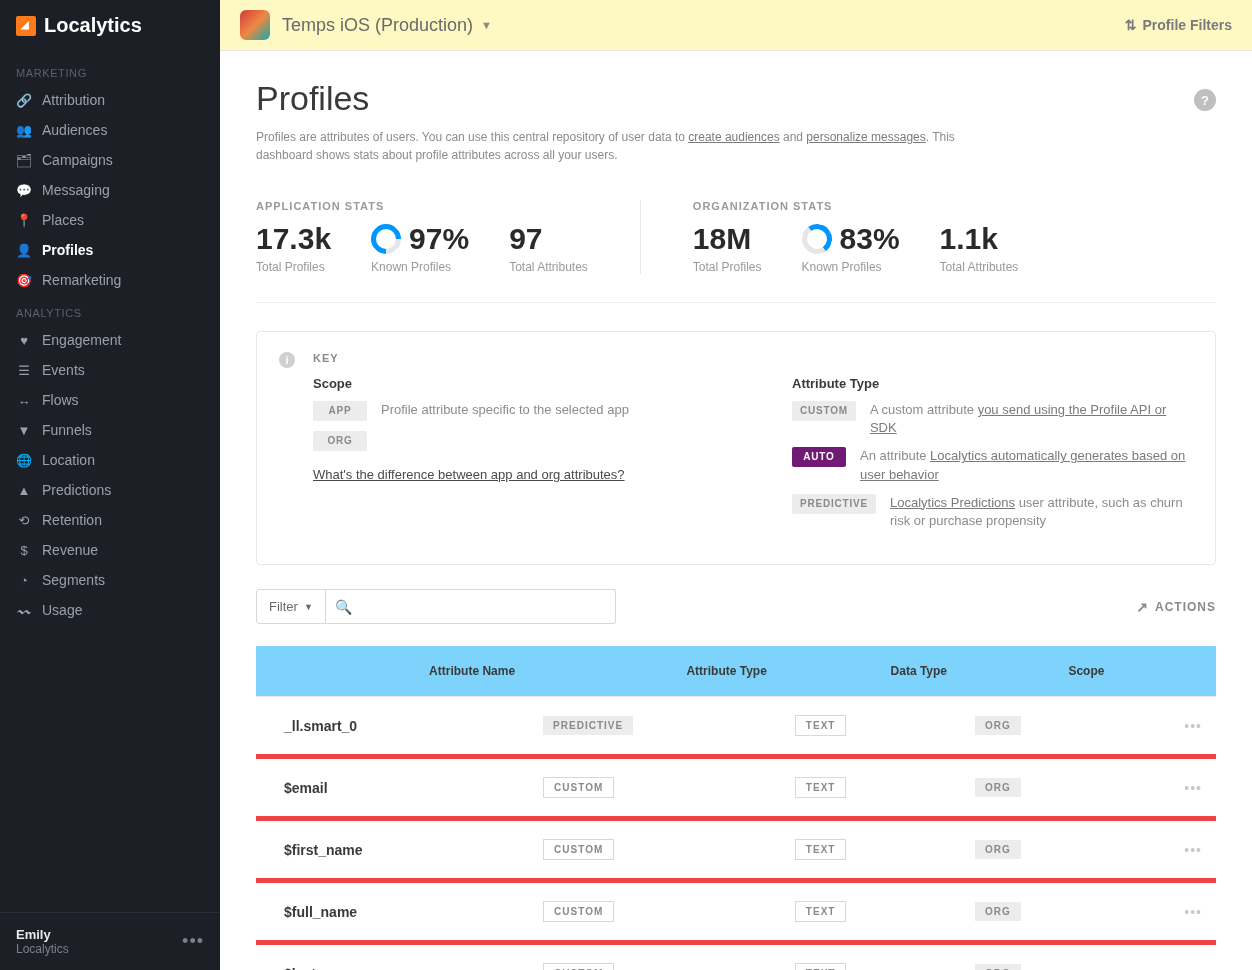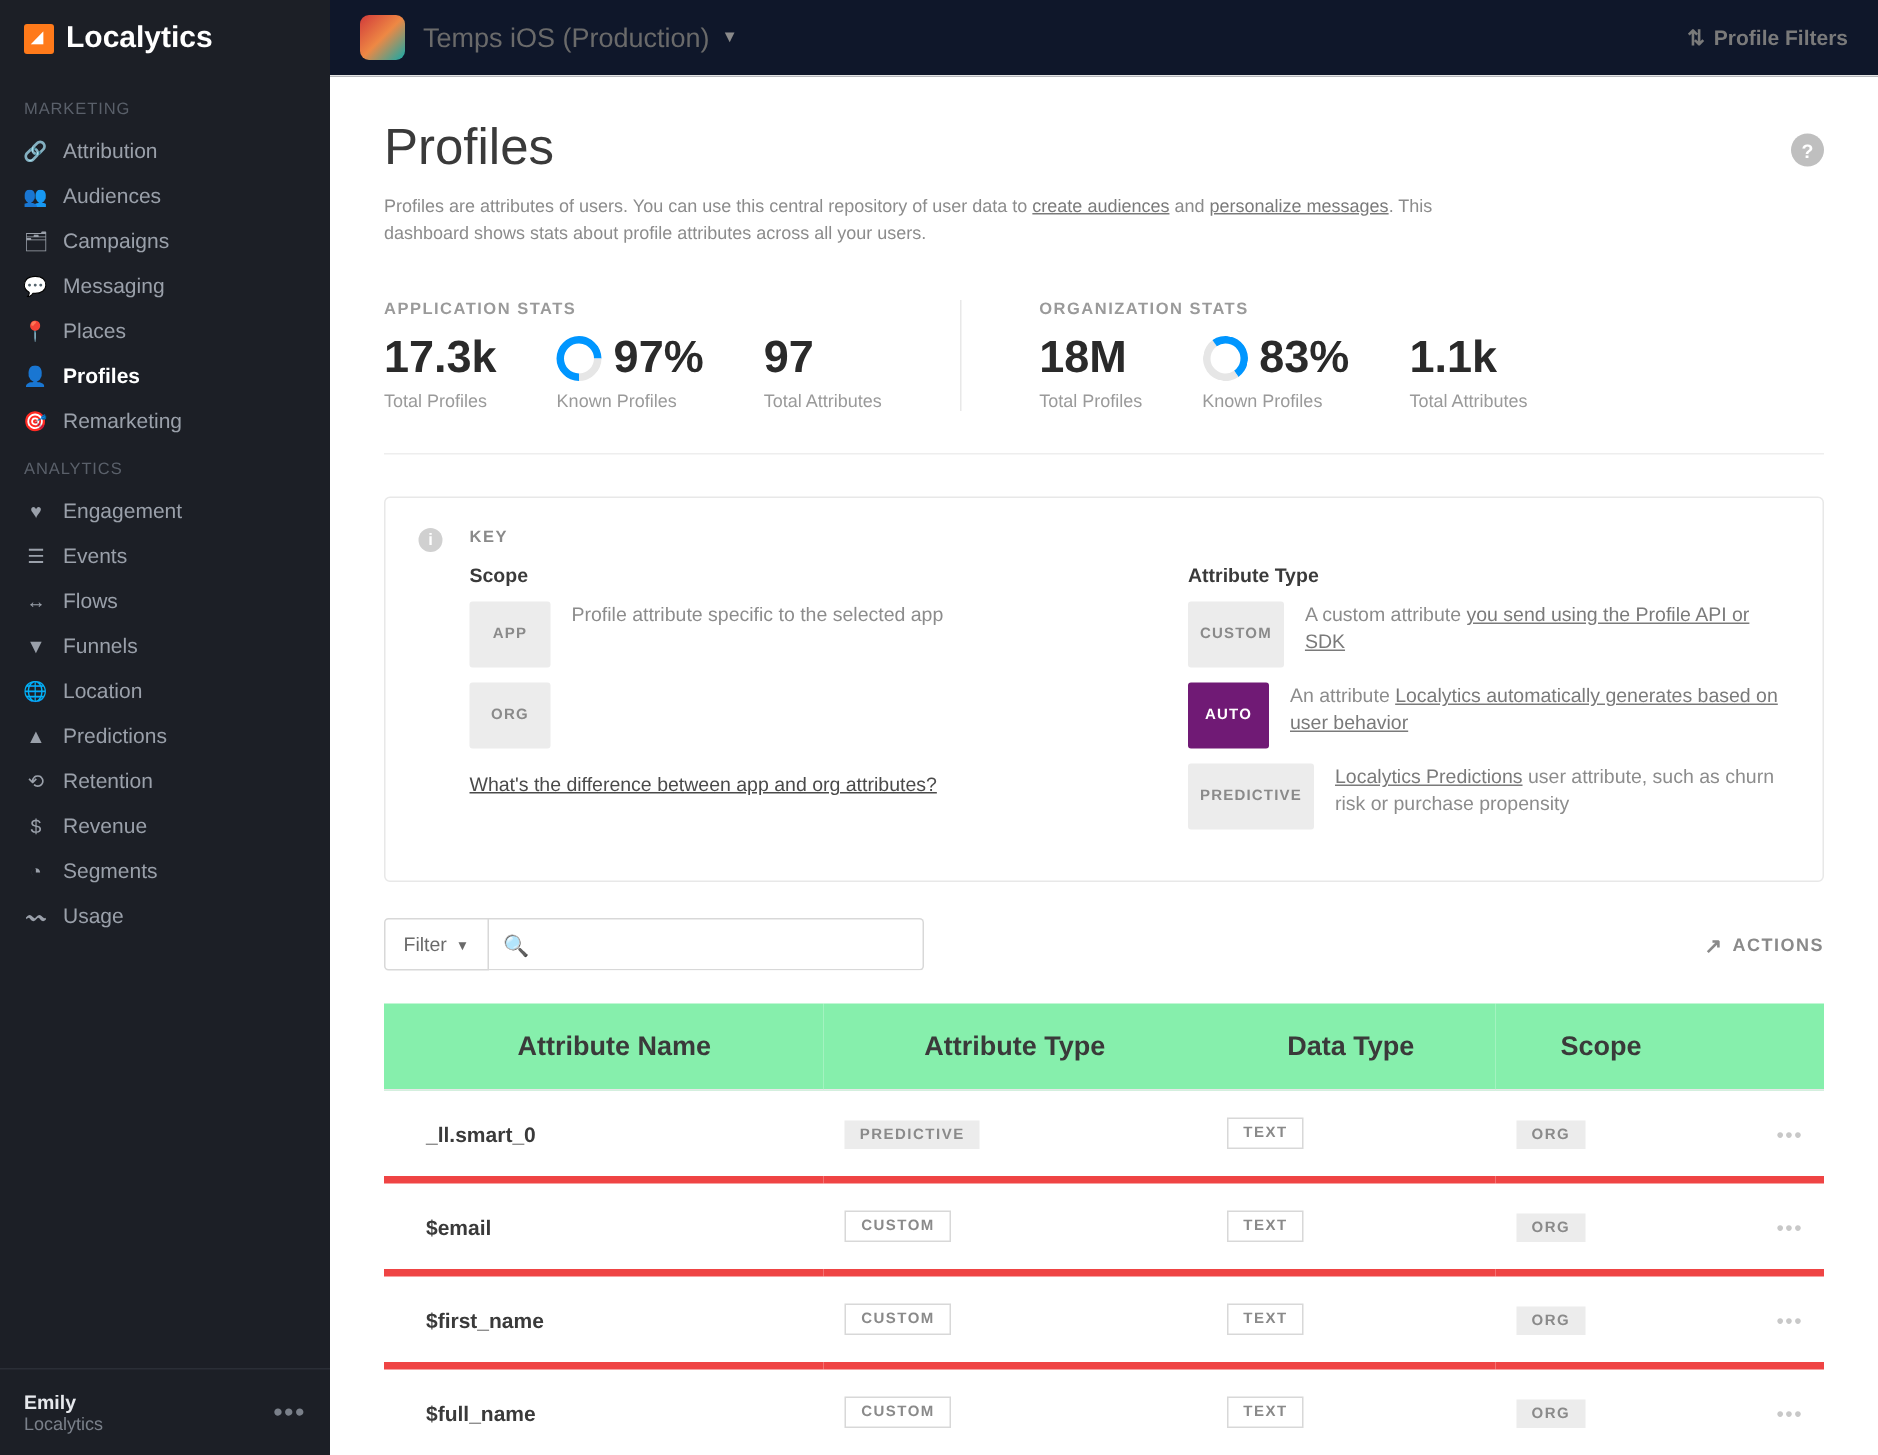--- a/index.html
+++ b/index.html
@@ -16,21 +16,21 @@
 .nav-item.active { color: #fff; font-weight: 600; }
 .nav-item .nav-icon { width: 16px; height: 16px; margin-right: 10px; display: inline-flex; align-items: center; justify-content: center; font-size: 13px; }
 .sidebar-spacer { flex: 1; }
 .user-footer { border-top: 1px solid #2a2e36; padding: 14px 16px; display: flex; align-items: center; justify-content: space-between; }
 .user-footer .u-name { color: #e6e8ec; font-weight: 600; font-size: 13px; }
 .user-footer .u-org { color: #7a808a; font-size: 12px; }
 .ellipsis { color: #7a808a; font-size: 18px; cursor: pointer; letter-spacing: 1px; }
 
 
 .main { flex: 1; display: flex; flex-direction: column; overflow-y: auto; }
-.topbar { background: #0f172a; border-bottom: 1px solid #e5e5e5; padding: 10px 20px; display: flex; align-items: center; justify-content: space-between; }
+.topbar { background: #fef9c3; border-bottom: 1px solid #e5e5e5; padding: 10px 20px; display: flex; align-items: center; justify-content: space-between; }
 .app-select { display: flex; align-items: center; cursor: pointer; }
 .app-icon { width: 30px; height: 30px; border-radius: 6px; background: linear-gradient(135deg, #d13a3a 0%, #e84 50%, #1aa 100%); margin-right: 12px; position: relative; }
 .app-name { color: #6a6a6a; font-size: 18px; margin-right: 8px; }
 .chevron-down { color: #8a8a8a; font-size: 11px; }
 .profile-filters { display: flex; align-items: center; color: #7a7a7a; font-weight: 600; cursor: pointer; }
 .profile-filters .pf-icon { margin-right: 6px; }
 
 .content { padding: 28px 36px 40px; }
 .page-title-row { display: flex; justify-content: space-between; align-items: flex-start; }
 .page-title { font-size: 34px; font-weight: 400; color: #3a3a3a; margin-bottom: 10px; }
@@ -50,37 +50,37 @@
 .stats-divider { width: 1px; background: #e8e8e8; margin: 0 36px; }
 
 .key-box { border: 1px solid #e8e8e8; border-radius: 4px; padding: 20px 24px 24px 56px; margin-top: 28px; position: relative; }
 .key-info-icon { position: absolute; left: 22px; top: 20px; width: 16px; height: 16px; border-radius: 50%; background: #d0d0d0; color: #fff; display: flex; align-items: center; justify-content: center; font-size: 11px; font-weight: 700; }
 .key-title { font-size: 11px; letter-spacing: 1px; color: #8a8a8a; font-weight: 700; margin-bottom: 12px; }
 .key-cols { display: flex; gap: 80px; }
 .key-col { flex: 1; }
 .key-subtitle { font-weight: 700; color: #3a3a3a; font-size: 13px; margin-bottom: 10px; }
 .key-row { display: flex; align-items: flex-start; margin-bottom: 10px; font-size: 13px; color: #8c8c8c; line-height: 1.4; }
 .key-row a { color: #7a7a7a; text-decoration: underline; }
-.badge { display: inline-block; padding: 15px 8px; border-radius: 2px; font-size: 10px; letter-spacing: 0.8px; font-weight: 600; margin-right: 14px; min-width: 54px; text-align: center; flex-shrink: 0; }
+.badge { display: inline-block; padding: 3px 8px; border-radius: 2px; font-size: 10px; letter-spacing: 0.8px; font-weight: 600; margin-right: 14px; min-width: 54px; text-align: center; flex-shrink: 0; }
 .badge-gray { background: #ececec; color: #8a8a8a; }
 .badge-blue { background: #701a75; color: #fff; }
 .key-link { color: #4a4a4a; font-size: 13px; text-decoration: underline; display: inline-block; margin-top: 6px; cursor: pointer; }
 
 .filter-row { display: flex; align-items: center; justify-content: space-between; margin-top: 24px; }
 .filter-group { display: flex; }
 .filter-btn { border: 1px solid #d8d8d8; padding: 9px 12px; border-radius: 3px 0 0 3px; background: #fff; color: #6a6a6a; font-size: 13px; display: flex; align-items: center; cursor: pointer; }
 .filter-btn .chev { font-size: 9px; margin-left: 6px; }
 .search-box { border: 1px solid #d8d8d8; border-left: none; padding: 8px 10px; width: 290px; border-radius: 0 3px 3px 0; background: #fff; display: flex; align-items: center; }
 .search-box input { border: none; outline: none; font-size: 13px; width: 100%; background: transparent; }
 .search-icon { color: #9a9a9a; margin-right: 6px; }
 .actions { display: flex; align-items: center; color: #8a8a8a; font-size: 12px; letter-spacing: 1px; font-weight: 600; cursor: pointer; }
 .actions .a-icon { margin-right: 6px; font-size: 14px; }
 
 .table { width: 100%; border-collapse: collapse; margin-top: 22px; }
-.table th { text-align: center; padding: 18px 14px; font-size: 18px; font-weight: 700; color: #3a3a3a; background: #86efac; border-bottom: 1px solid #e8e8e8; }
+.table th { text-align: right; padding: 18px 14px; font-size: 12px; font-weight: 700; color: #3a3a3a; background: #7dd3fc; border-bottom: 1px solid #e8e8e8; }
 .table th:first-child { padding-left: 28px; }
 .table td { padding: 18px 14px; border-bottom: 5px solid #ef4444; font-size: 14px; }
 .table td:first-child { padding-left: 28px; font-weight: 700; }
 .badge-outline { display: inline-block; padding: 4px 10px; border: 1px solid #d8d8d8; font-size: 10px; letter-spacing: 1px; color: #8a8a8a; font-weight: 600; }
 .badge-solid-gray { display: inline-block; padding: 4px 10px; background: #ececec; font-size: 10px; letter-spacing: 1px; color: #8a8a8a; font-weight: 600; }
 .row-actions { color: #c8c8c8; font-size: 18px; cursor: pointer; letter-spacing: 1px; text-align: right; }
 </style>
 </head>
 <body>
 

